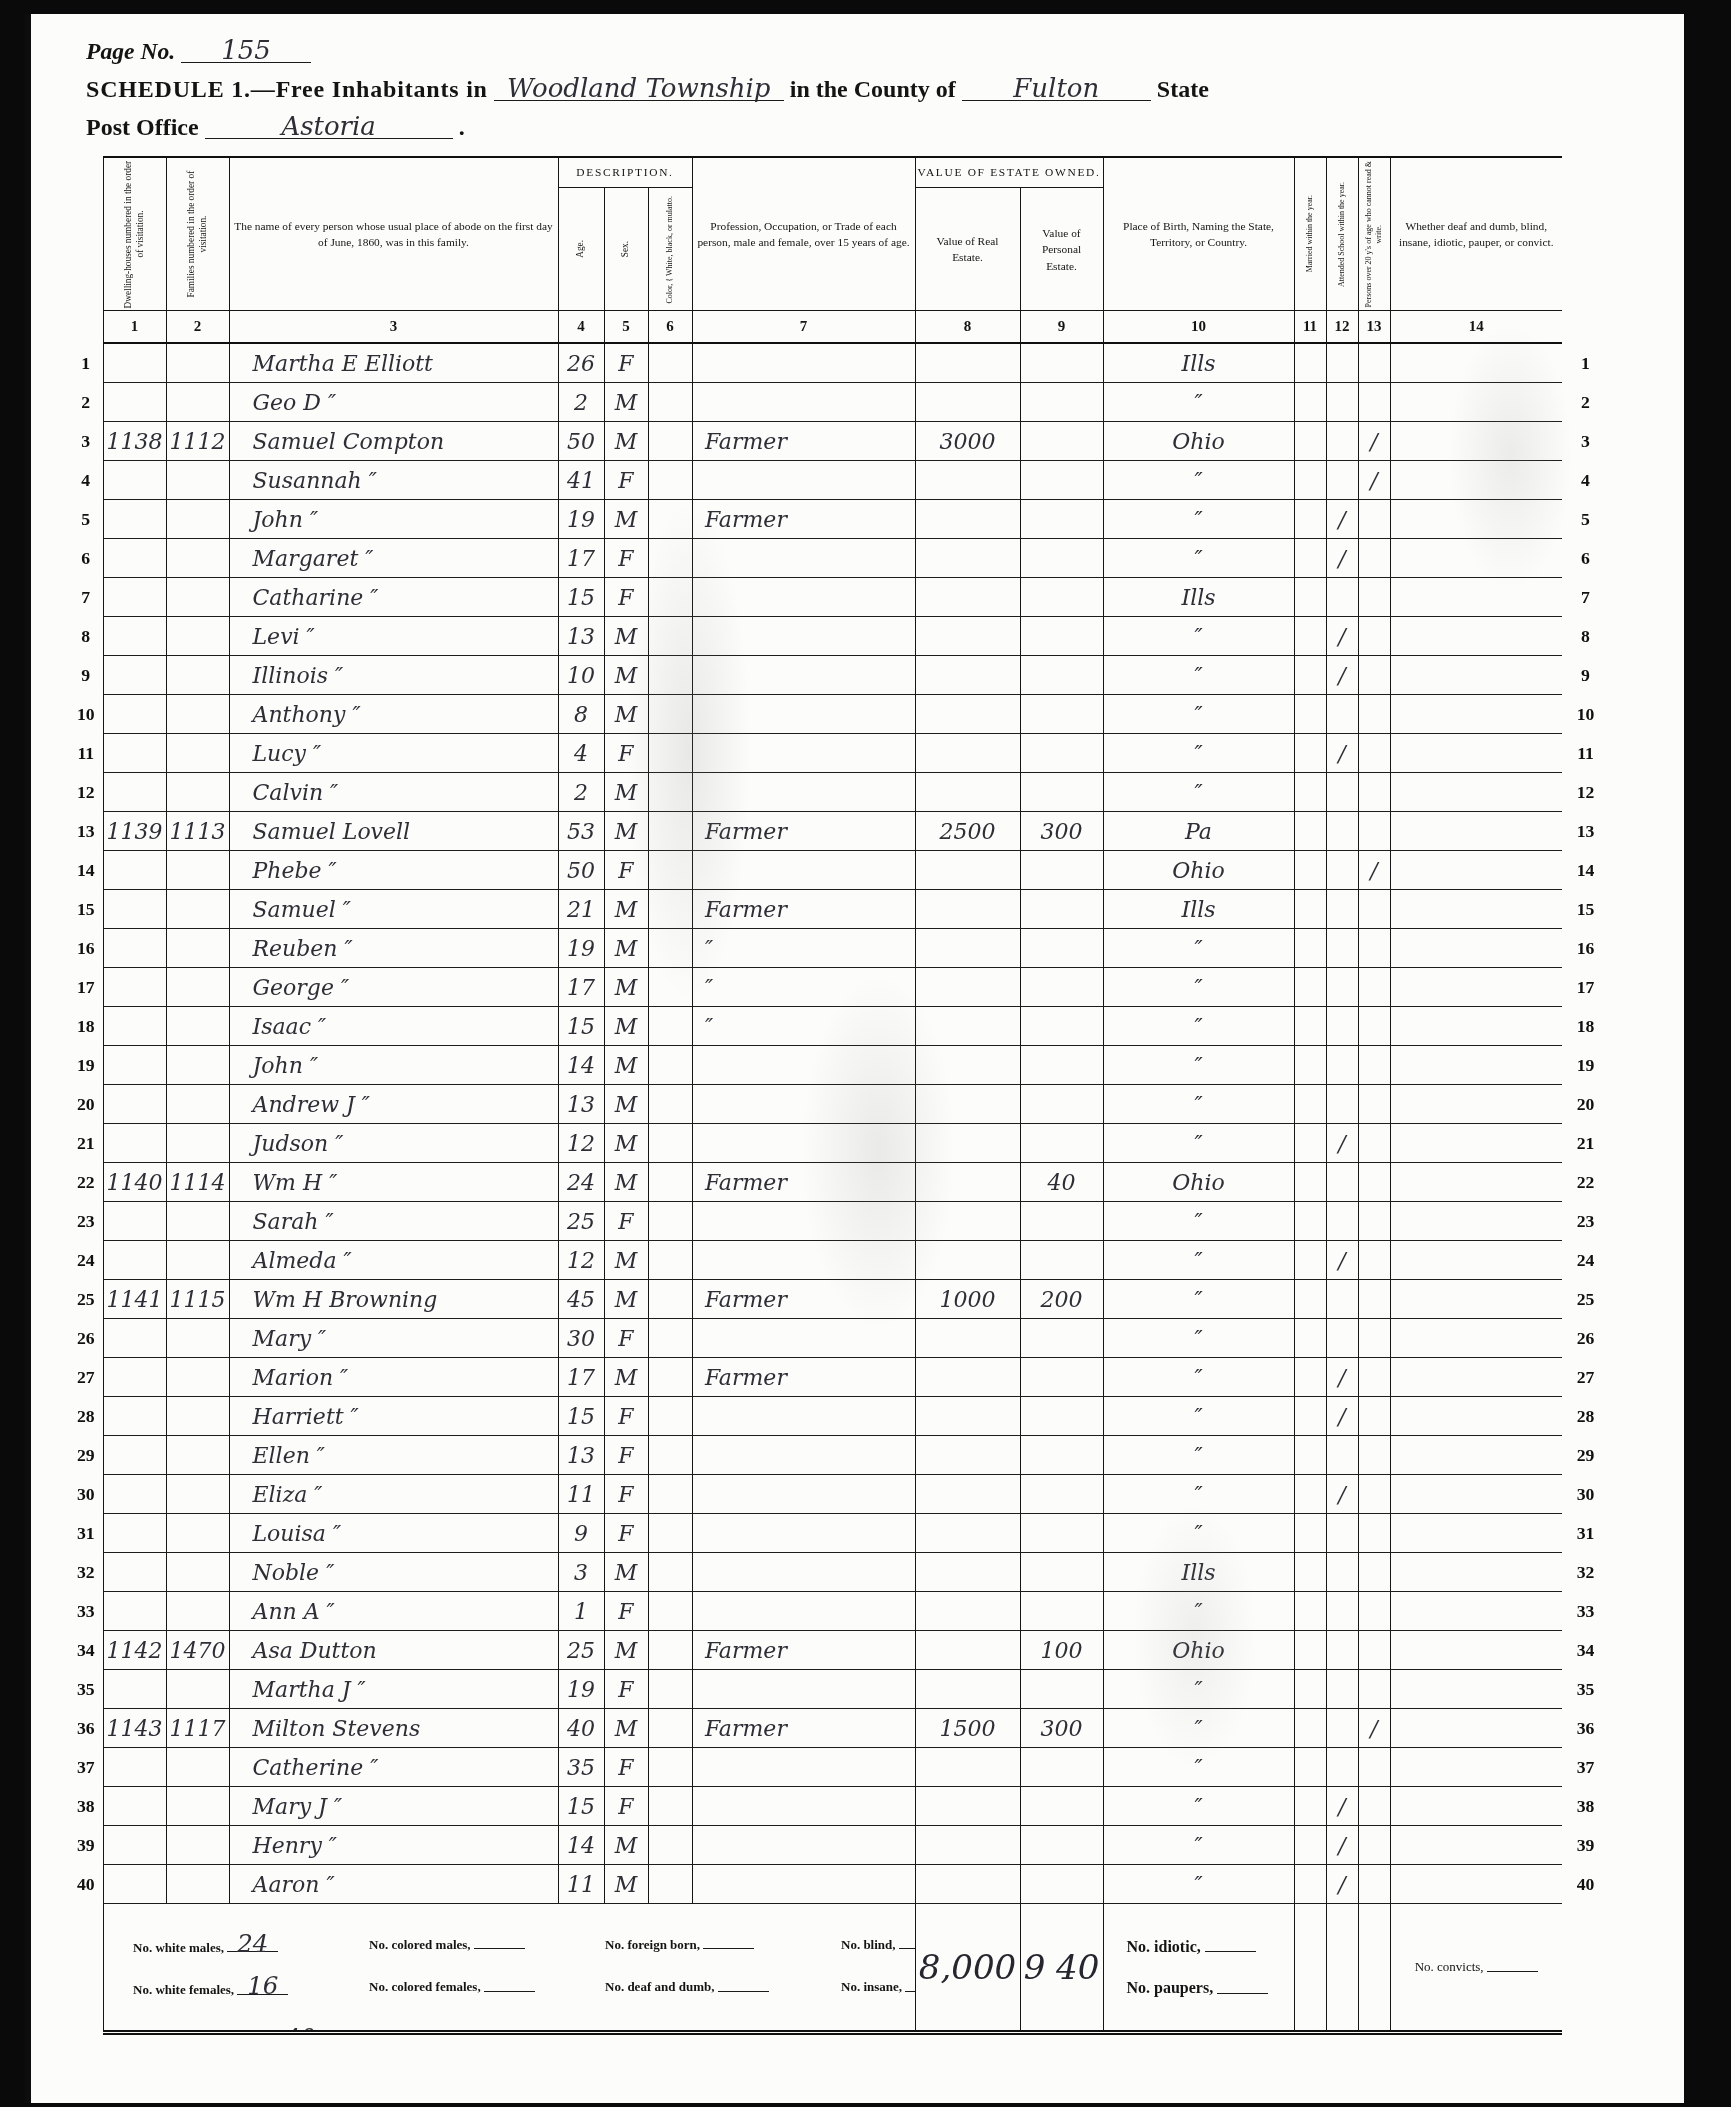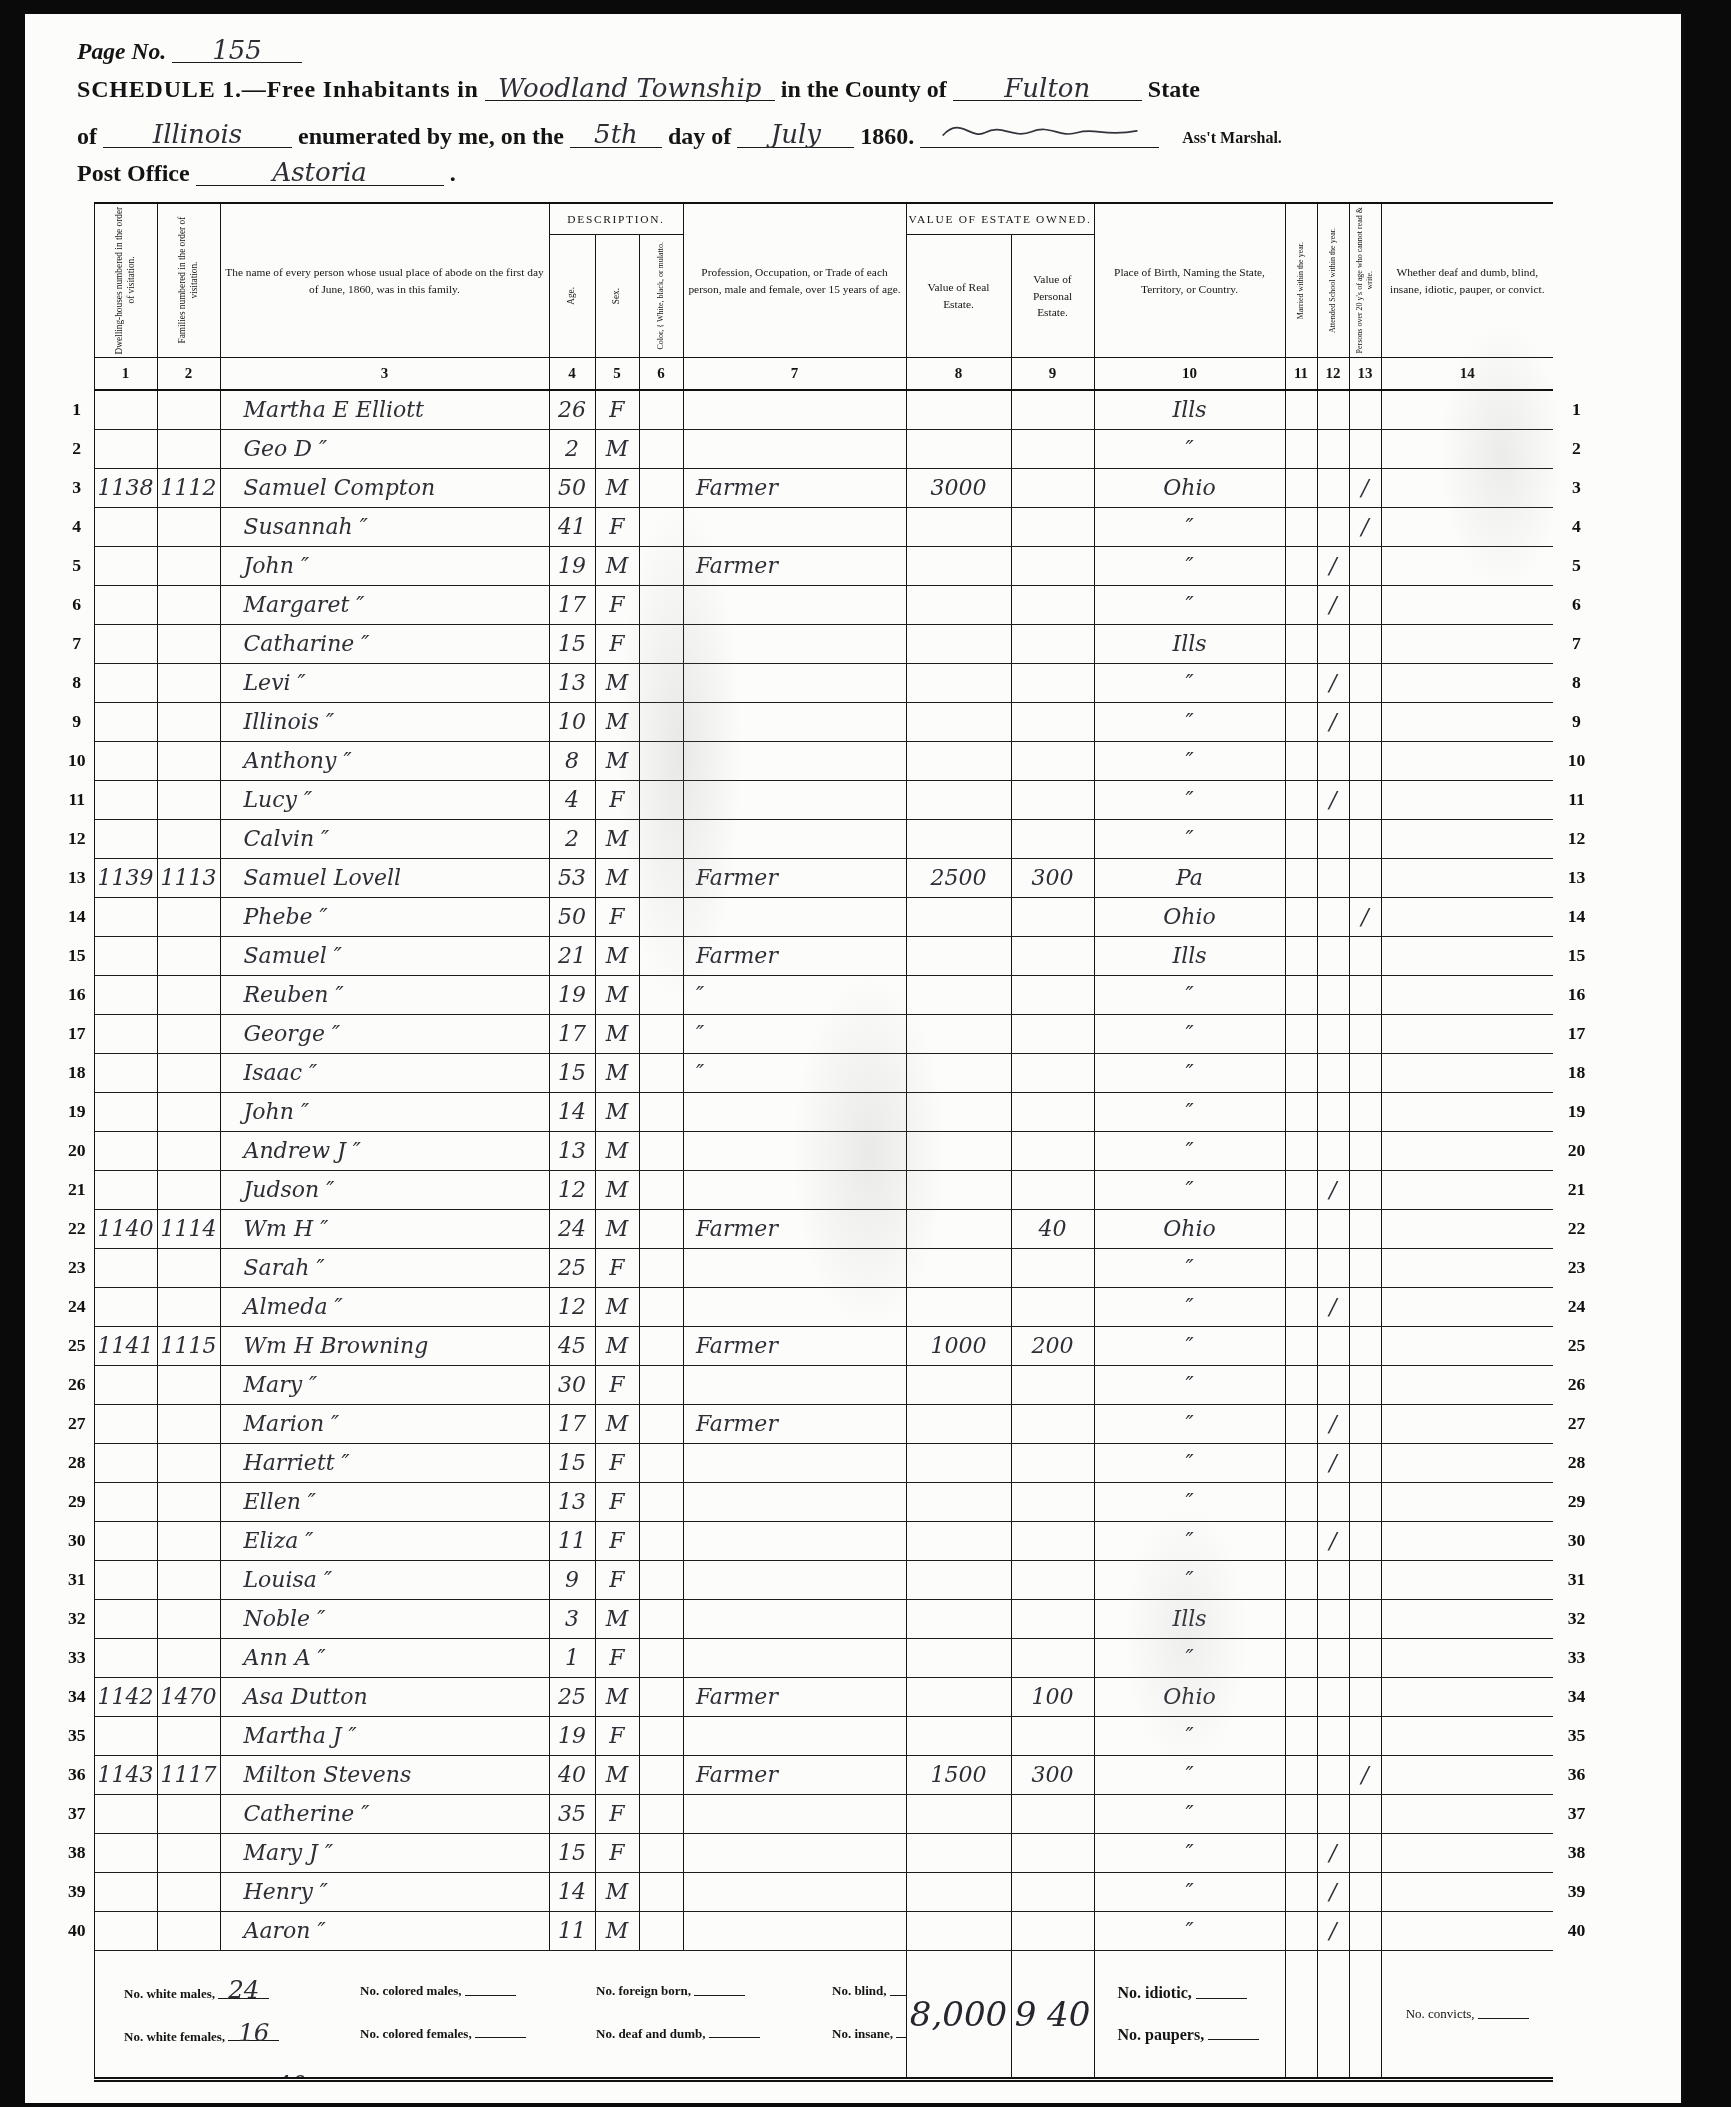--- a/index.html
+++ b/index.html
@@ -1,18 +1,18 @@
 <!DOCTYPE html>
 <html style="font-size:6.7px"><head>
 <meta charset="utf-8">
 <style>
   html,body{margin:0;padding:0;background:#0d0d0d;}
   .scan{position:relative;width:1731px;height:2151px;background:#0d0d0d;overflow:hidden;
         font-family:"Liberation Serif","DejaVu Serif",serif;color:#141414;}
-  .page{position:absolute;left:22px;top:14.3px;width:1659px;height:2089px;background:#fcfcfb;}
+  .page{position:absolute;left:31px;top:14.3px;width:1659px;height:2089px;background:#fcfcfb;}
   .edgebar{position:absolute;background:#0a0a0a;}
   .edge-left{left:0;top:0;width:24.5px;height:2151px;}
   .edge-right{left:1684px;top:0;width:47px;height:2151px;}
   .edge-top{left:0;top:0;width:1731px;height:14.3px;}
   .edge-bottom{left:0;top:2103px;width:1731px;height:48px;}
 
   
   .smudge{position:absolute;pointer-events:none;border-radius:50%;}
   .sm1{left:569px;top:379px;width:177px;height:717px;background:radial-gradient(closest-side,rgba(130,130,130,.16),transparent 70%);}
   .sm2{left:738px;top:885px;width:219px;height:506px;background:radial-gradient(closest-side,rgba(120,120,120,.14),transparent 70%);}
@@ -90,33 +90,20 @@
         <span>Page No.</span>
         <span class="blank w-pn hwt hw-lg">155</span>
       </div>
       <div class="line bigline">
         <span class="smallcaps">SCHEDULE 1.—Free Inhabitants in</span>
         <span class="blank w-town hwt hw-lg">Woodland Township</span>
         <span>in the County of</span>
         <span class="blank w-county hwt hw-lg">Fulton</span>
         <span>State</span>
       </div>
-      <div class="line bigline">
-        <span>of</span>
-        <span class="blank w-state hwt hw-lg">Illinois</span>
-        <span>enumerated by me, on the</span>
-        <span class="blank w-day hwt hw-lg">5th</span>
-        <span>day of</span>
-        <span class="blank w-month hwt hw-lg">July</span>
-        <span>1860.</span>
-        <span class="blank w-sig"><svg class="sig-svg" width="202" height="29.5" viewBox="0 0 480 70">
-              <path d="M10,50 C50,5 75,62 110,44 C150,22 175,60 220,42 C265,24 285,58 330,44 C370,32 395,55 470,40" fill="none" stroke="#33333b" stroke-width="4" stroke-linecap="round"></path>
-            </svg></span>
-        <span class="marshal">Ass't Marshal.</span>
-      </div>
       <div class="line po-line">
         <span>Post Office</span>
         <span class="blank w-po hwt hw-lg">Astoria</span>
         <span>.</span>
       </div>
     </div>
 
     <table class="census">
       <colgroup>
         <col style="width:34px">

